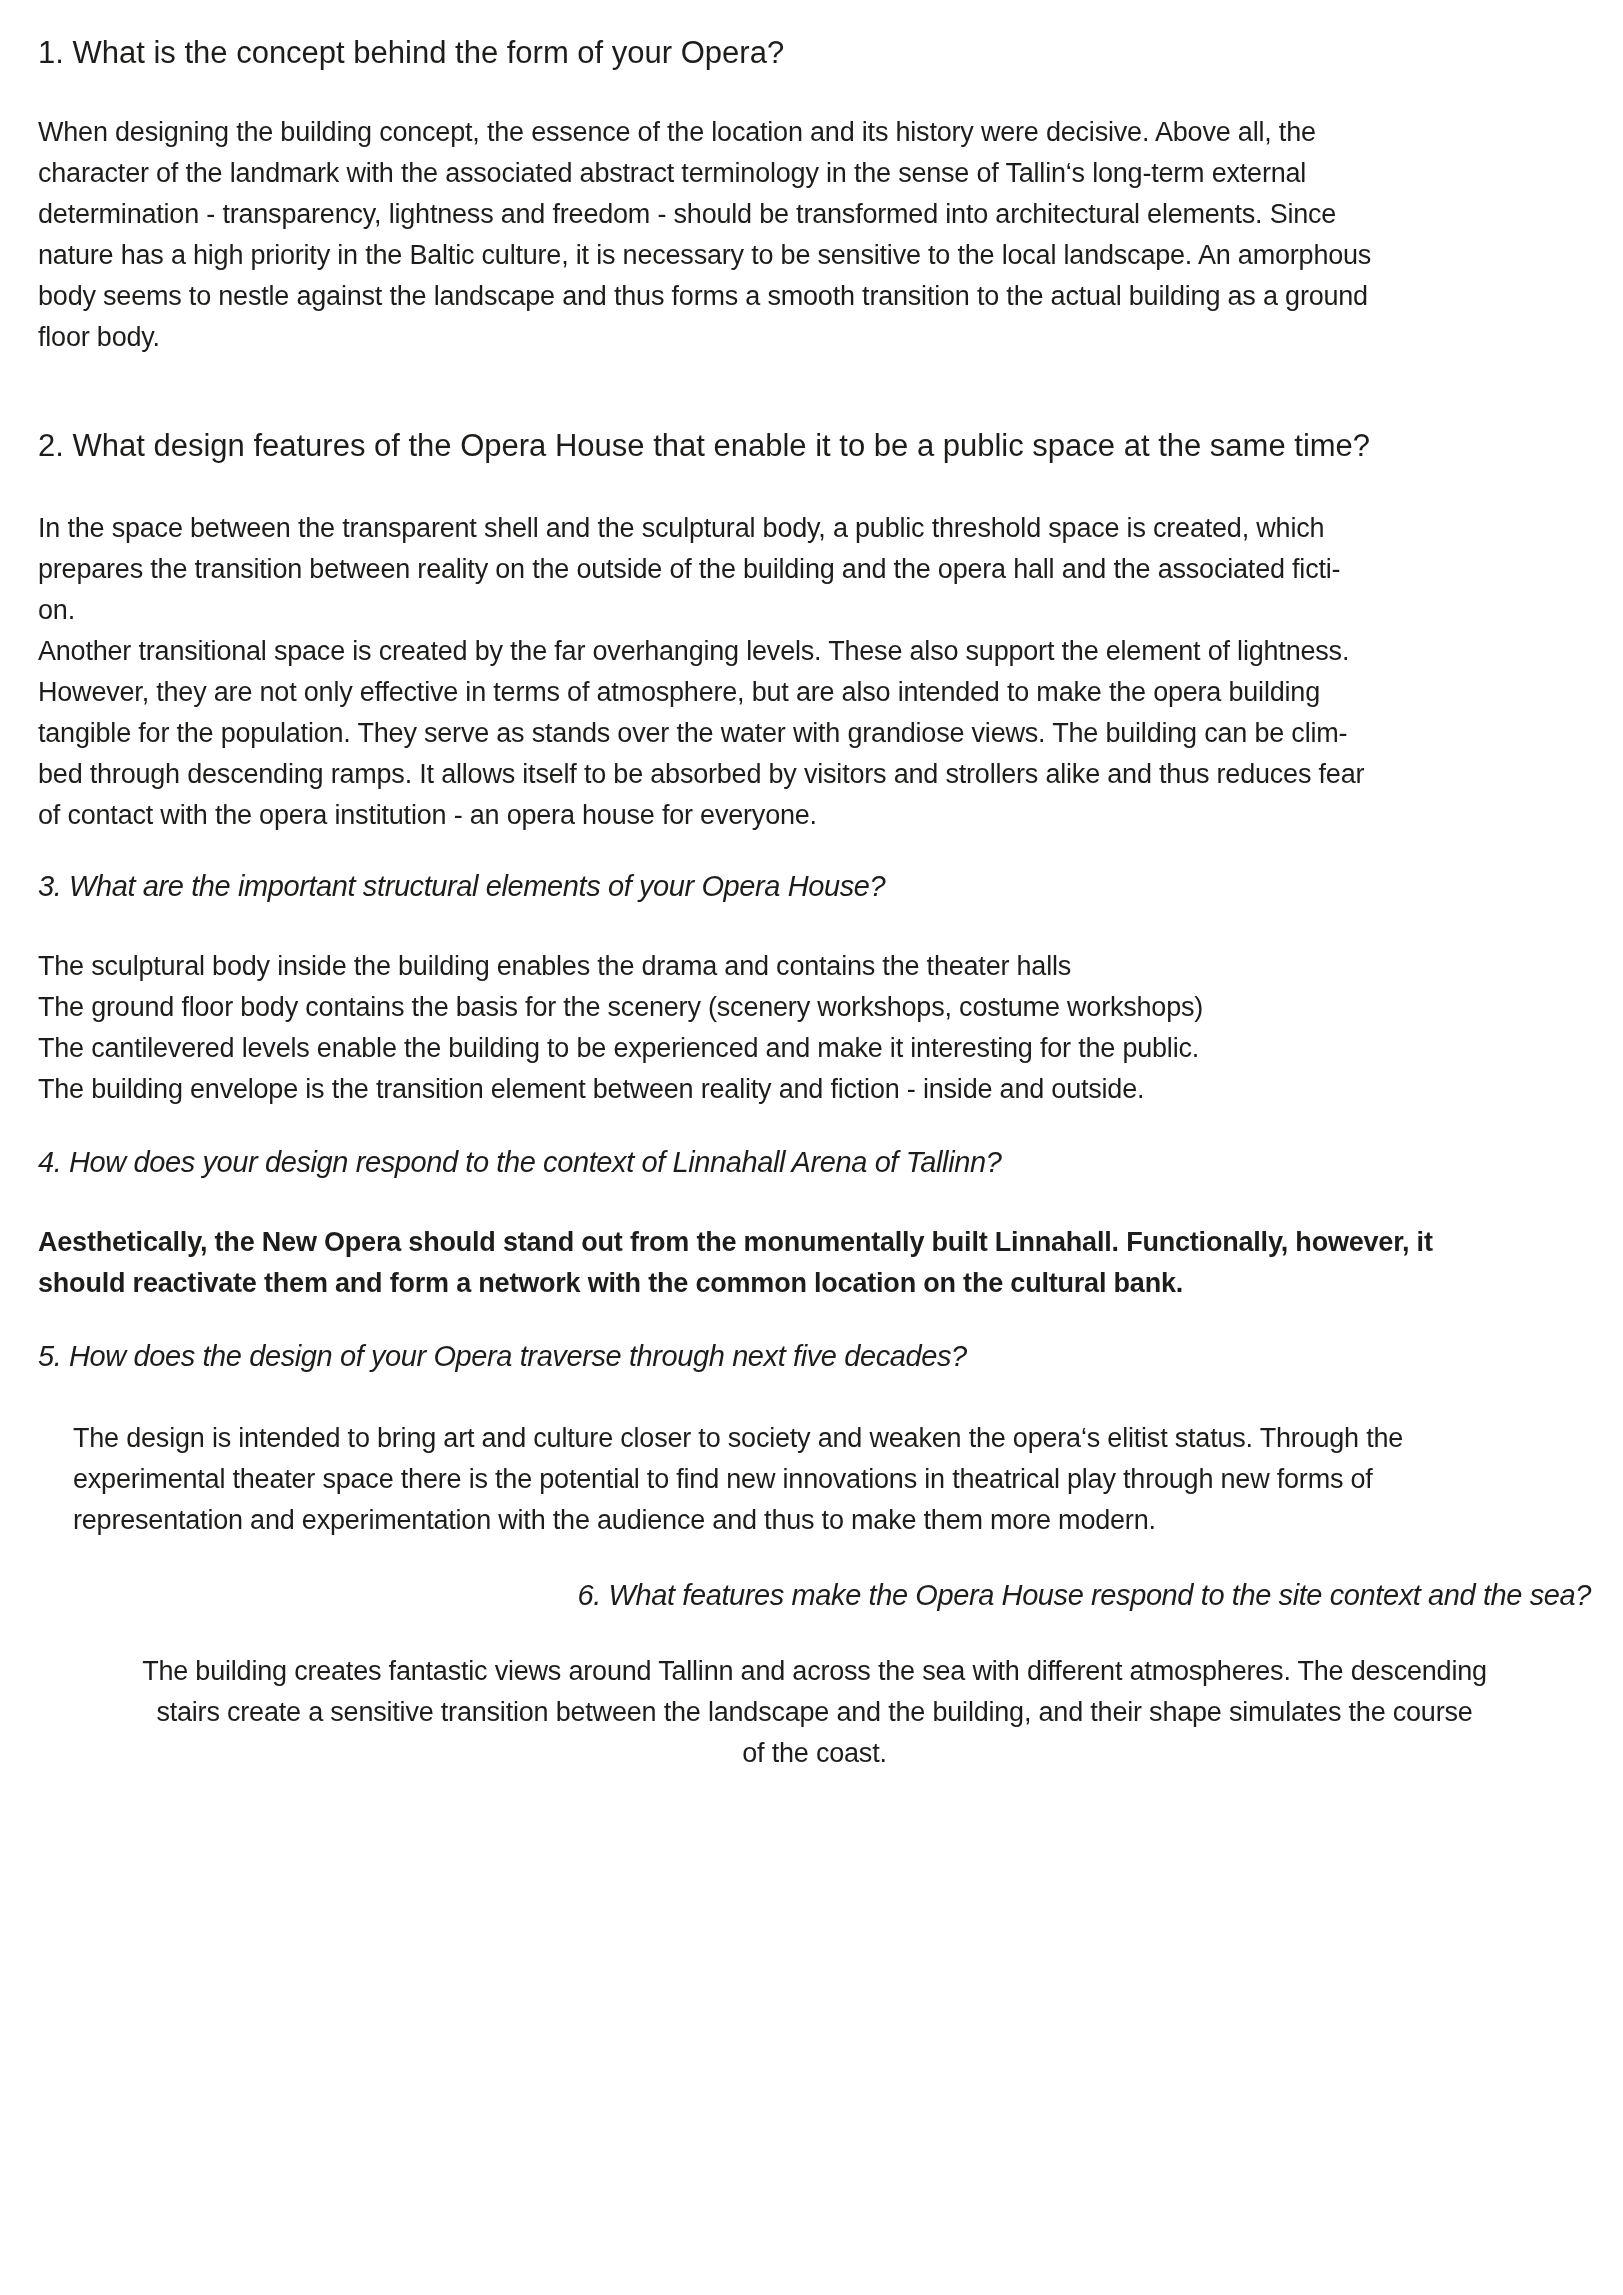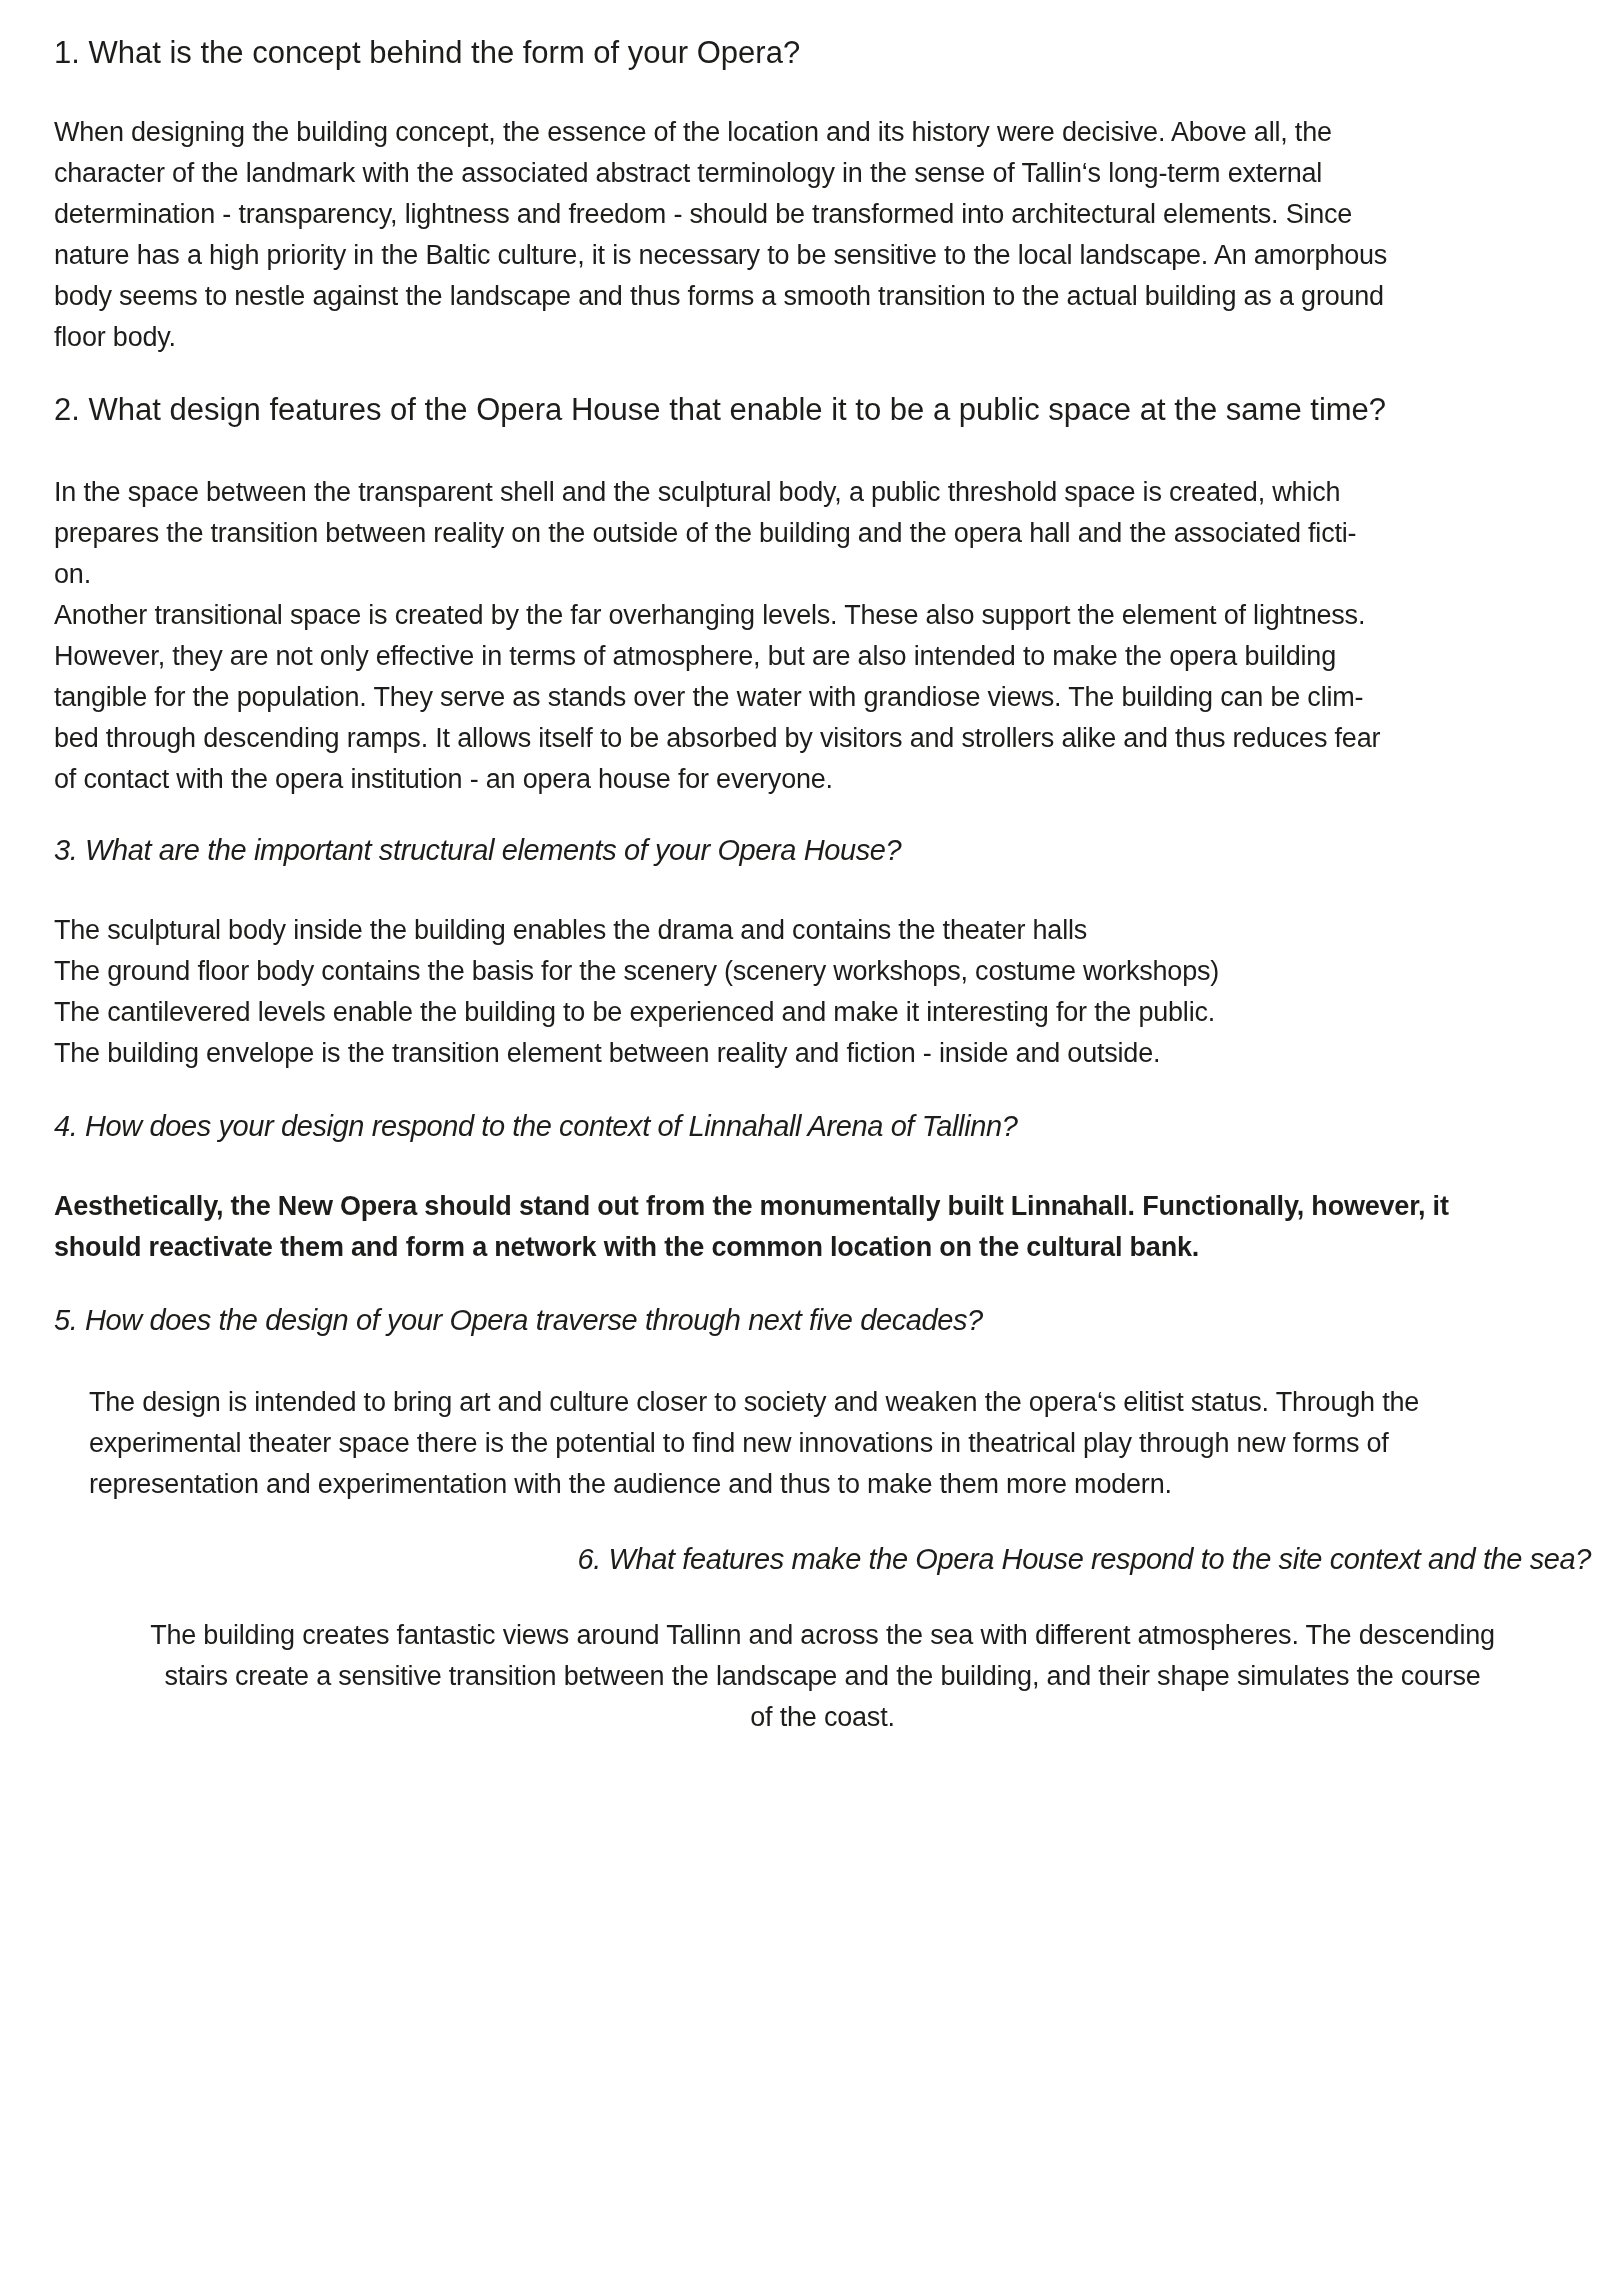--- a/index.html
+++ b/index.html
@@ -8,21 +8,21 @@
     width: 1623px;
     height: 2295px;
     position: relative;
     font-family: "Liberation Sans", "DejaVu Sans", sans-serif;
     color: #1d1d1b;
   }
   main.page {
     box-sizing: border-box;
     width: 1623px;
     height: 2021px;
-    padding: 32px 32px 0 54px;
+    padding: 32px 32px 0 38px;
     overflow: hidden;
   }
   section.qa { display: contents; }
 
   h2.q {
     font-weight: normal;
     line-height: 41px;
     margin: 0;
     white-space: pre-line;
   }
@@ -40,21 +40,21 @@
   p.a {
     font-size: 27px;
     line-height: 41px;
     letter-spacing: -0.2px;
     margin: 0;
     white-space: pre-line;
   }
 
   
   #a1 { margin-top: 39px; }
-  #q2 { margin-top: 31px; }
+  #q2 { margin-top: 67px; }
   #a2 { margin-top: 42px; }
   #q3 { margin-top: 30px; }
   #a3 { margin-top: 39px; }
   #q4 { margin-top: 32px; }
   #a4 { margin-top: 39px; font-weight: bold; }
   #q5 { margin-top: 32px; }
   #a5 { margin-top: 41px; margin-left: 35px; }
   #q6 { margin-top: 34px; text-align: right; }
   #a6 { margin-top: 35px; text-align: center; }
 </style>

